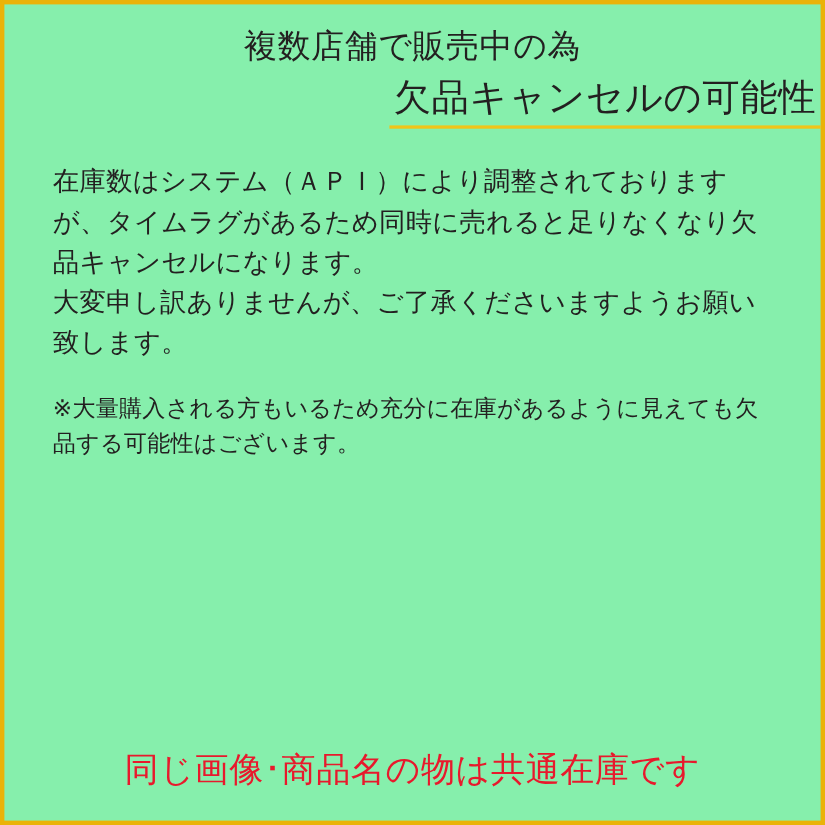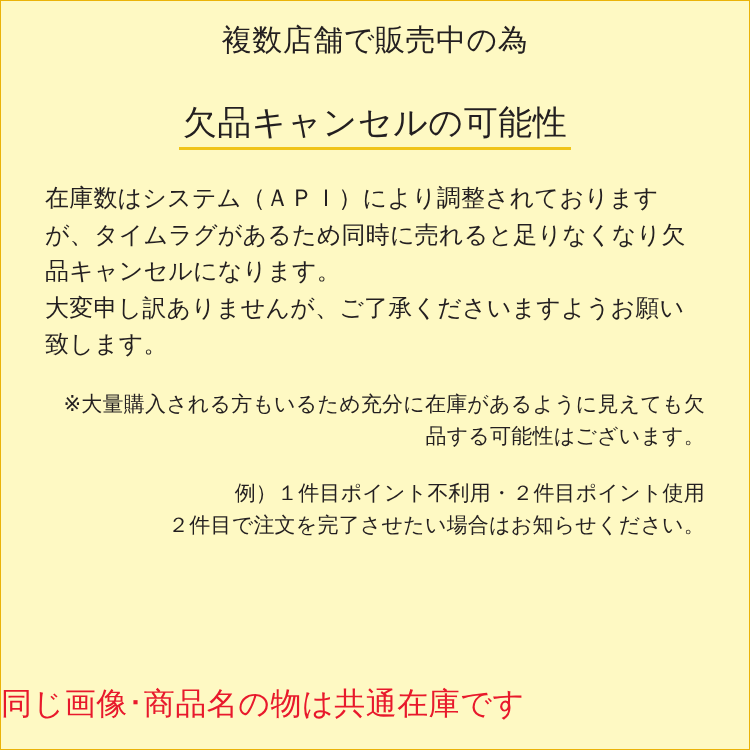--- a/index.html
+++ b/index.html
@@ -12,22 +12,22 @@
     background: #ffffff;
     font-family: "DejaVu Sans", "Liberation Sans", sans-serif;
     color: #231f20;
     overflow: hidden;
   }
   .page {
     position: relative;
     width: 750px;
     height: 750px;
     box-sizing: border-box;
-    border: 1px solid #eab308;
-    background: #fef9c3;
+    border: 4px solid #eab308;
+    background: #86efac;
   }
 
   
   .headline {
     text-align: center;
     padding-top: 18px;
   }
   .headline .line1 {
     font-size: 30px;
     line-height: 1.38;
@@ -55,55 +55,52 @@
     font-size: 24px;
     line-height: 1.52;
     letter-spacing: 0.2px;
     color: #231f20;
     margin: 0 0 26px 0;
     white-space: pre-line;
   }
   .para.small {
     font-size: 21px;
     line-height: 1.52;
-    text-align: right;
   }
   .para.tight {
     margin-bottom: 24px;
   }
 
   
   .footer-note {
     position: absolute;
     left: 0;
     right: 0;
     bottom: 26px;
-    text-align: left;
+    text-align: center;
     font-size: 31px;
     line-height: 1.25;
     letter-spacing: 0.5px;
     color: #e8192c;
     font-weight: 400;
   }
 </style>
 </head>
 <body>
 
 <div class="page">
 
   <div class="headline">
     <div class="line1">複数店舗で販売中の為</div>
-    <div style="text-align:center;margin-top:36px;">
+    <div style="text-align:right;">
       <span class="line2">欠品キャンセルの可能性</span>
     </div>
   </div>
 
   <div class="body-wrap">
     <p class="para">在庫数はシステム（ＡＰＩ）により調整されておりますが、タイムラグがあるため同時に売れると足りなくなり欠品キャンセルになります。
 大変申し訳ありませんが、ご了承くださいますようお願い致します。</p>
     <p class="para small">※大量購入される方もいるため充分に在庫があるように見えても欠品する可能性はございます。</p>
-    <p class="para small">例）１件目ポイント不利用・２件目ポイント使用
-２件目で注文を完了させたい場合はお知らせください。</p>
   </div>
 
   <div class="footer-note">同じ画像･商品名の物は共通在庫です</div>
 
 </div>
 
 </body></html>

